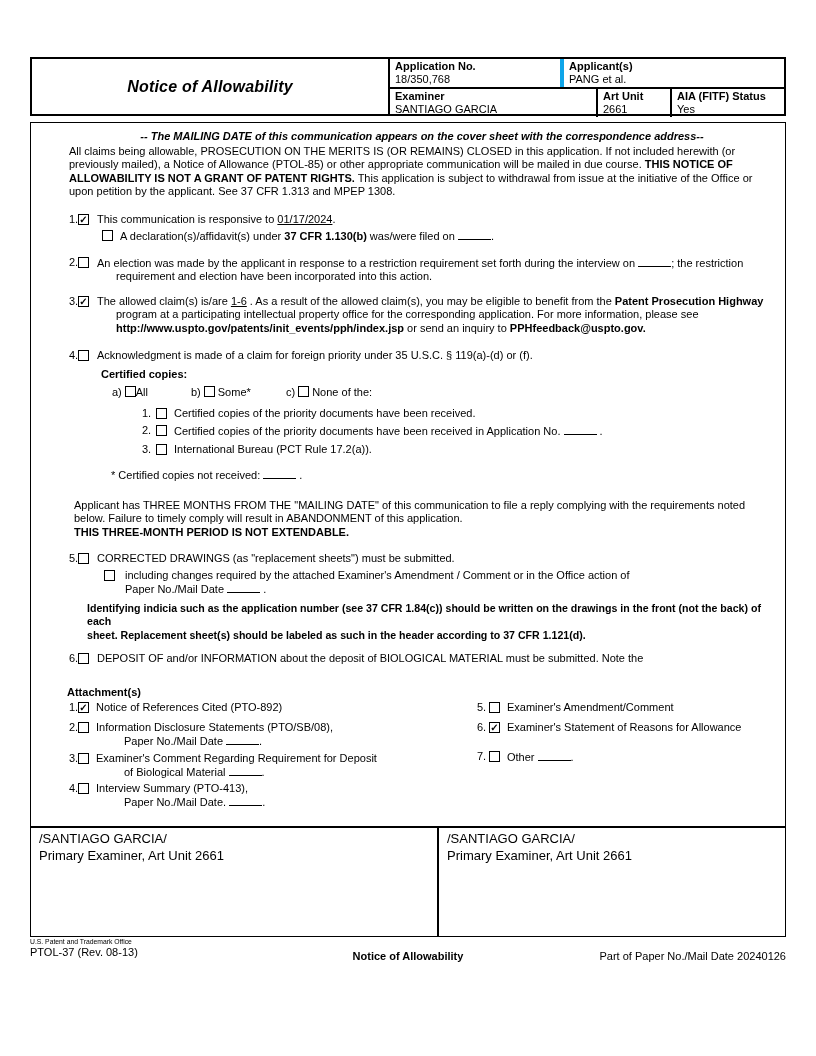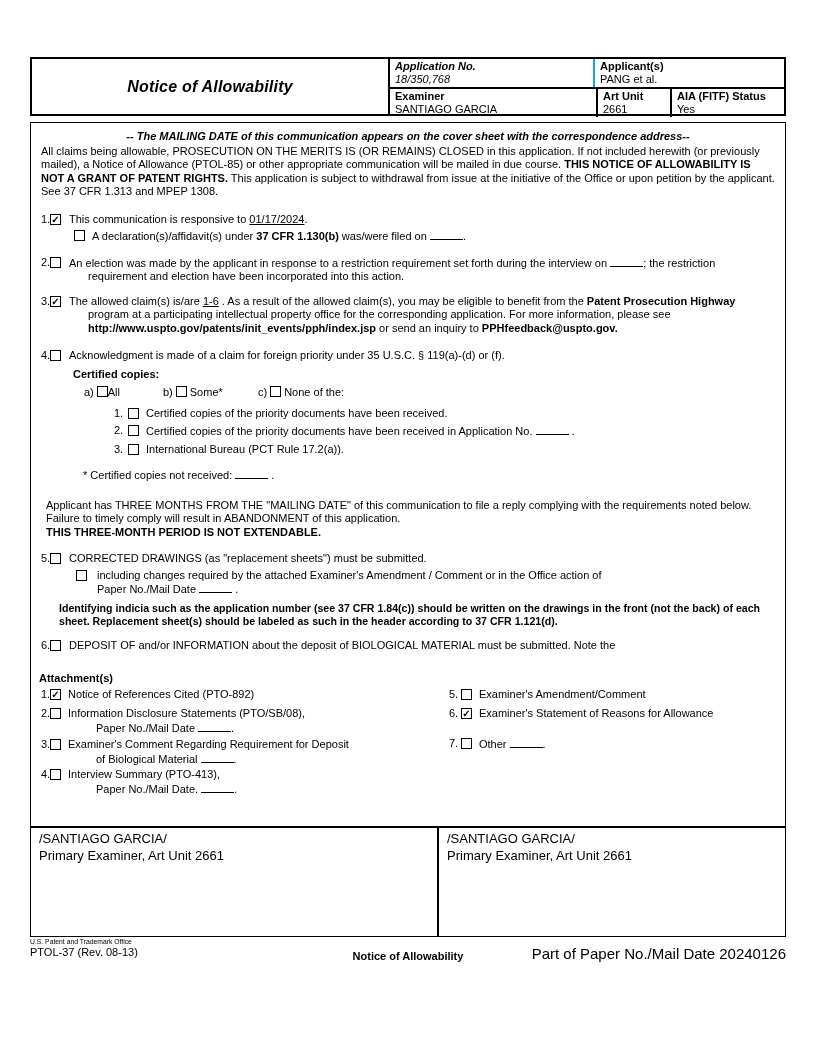--- a/index.html
+++ b/index.html
@@ -8,29 +8,29 @@
 
   
   .hdr { position: absolute; left: 30px; top: 57px; width: 756px; height: 59px; border: 2px solid #000; display: flex; background: #fff; }
   .hdr-title { width: 358px; border-right: 2px solid #000; display: flex; align-items: center; justify-content: center; }
   .hdr-title span { font-style: italic; font-weight: bold; font-size: 16px; letter-spacing: .2px; }
   .hdr-right { flex: 1; display: flex; flex-direction: column; }
   .hdr-row { display: flex; flex: 1; }
   .hdr-row.top { border-bottom: 2px solid #000; }
   .cell { padding: 1px 4px 1px 5px; font-size: 11px; line-height: 13px; overflow: hidden; }
   .cell .lbl { font-weight: bold; display: block; }
-  .c-appno { width: 205px; border-right: 2px solid #0ea5e9; font-style: italic; }
+  .c-appno { width: 174px; border-right: 4px solid #0ea5e9; }
   .c-applicant { flex: 1; }
   .c-examiner { width: 208px; border-right: 2px solid #000; }
   .c-artunit { width: 74px; border-right: 2px solid #000; }
   .c-aia { flex: 1; }
 
   
   .main { position: absolute; left: 30px; top: 122px; width: 756px; height: 815px; border: 1.6px solid #000; display: flex; flex-direction: column; font-size: 11px; line-height: 13.5px; }
-  .content { flex: 1; padding-top: 7px; overflow: hidden; }
+  .content { flex: 1; padding-top: 7px; overflow: hidden; margin-left: 28px; }
 
   .center-line { text-align: center; font-weight: bold; font-style: italic; font-size: 11px; }
   .intro { margin: 1px 10px 0 10px; }
   .b { font-weight: bold; }
   .u { text-decoration: underline; }
 
   .item { display: flex; align-items: flex-start; margin-left: 10px; margin-right: 10px; }
   .inum { flex: none; width: 9px; }
   .cb { flex: none; display: inline-block; width: 11px; height: 11px; border: 1.3px solid #000; font-size: 10px; line-height: 9px; text-align: center; font-weight: bold; margin-top: 1px; }
   span.cb { vertical-align: -1px; }
@@ -74,21 +74,21 @@
   .sig { height: 110px; border-top: 2px solid #000; display: flex; }
   .sig-cell { padding: 3px 8px; font-size: 13px; line-height: 16.5px; }
   .sig-left { width: 406px; }
   .sig-right { flex: 1; border-left: 2px solid #000; }
 
   
   .footer { position: absolute; left: 30px; top: 938px; width: 756px; height: 26px; }
   .f-office { font-size: 6.8px; line-height: 8px; }
   .f-form { font-size: 11px; }
   .f-center { position: absolute; left: 0; right: 0; bottom: 2px; text-align: center; font-weight: bold; font-size: 11px; }
-  .f-right { position: absolute; right: 0; bottom: 2px; font-size: 15px; }
+  .f-right { position: absolute; right: 0; bottom: 2px; font-size: 11px; }
 </style>
 </head>
 <body>
 
 <div class="page">
 
   <div class="hdr">
     <div class="hdr-title">
       <span>Notice of Allowability</span>
     </div>

